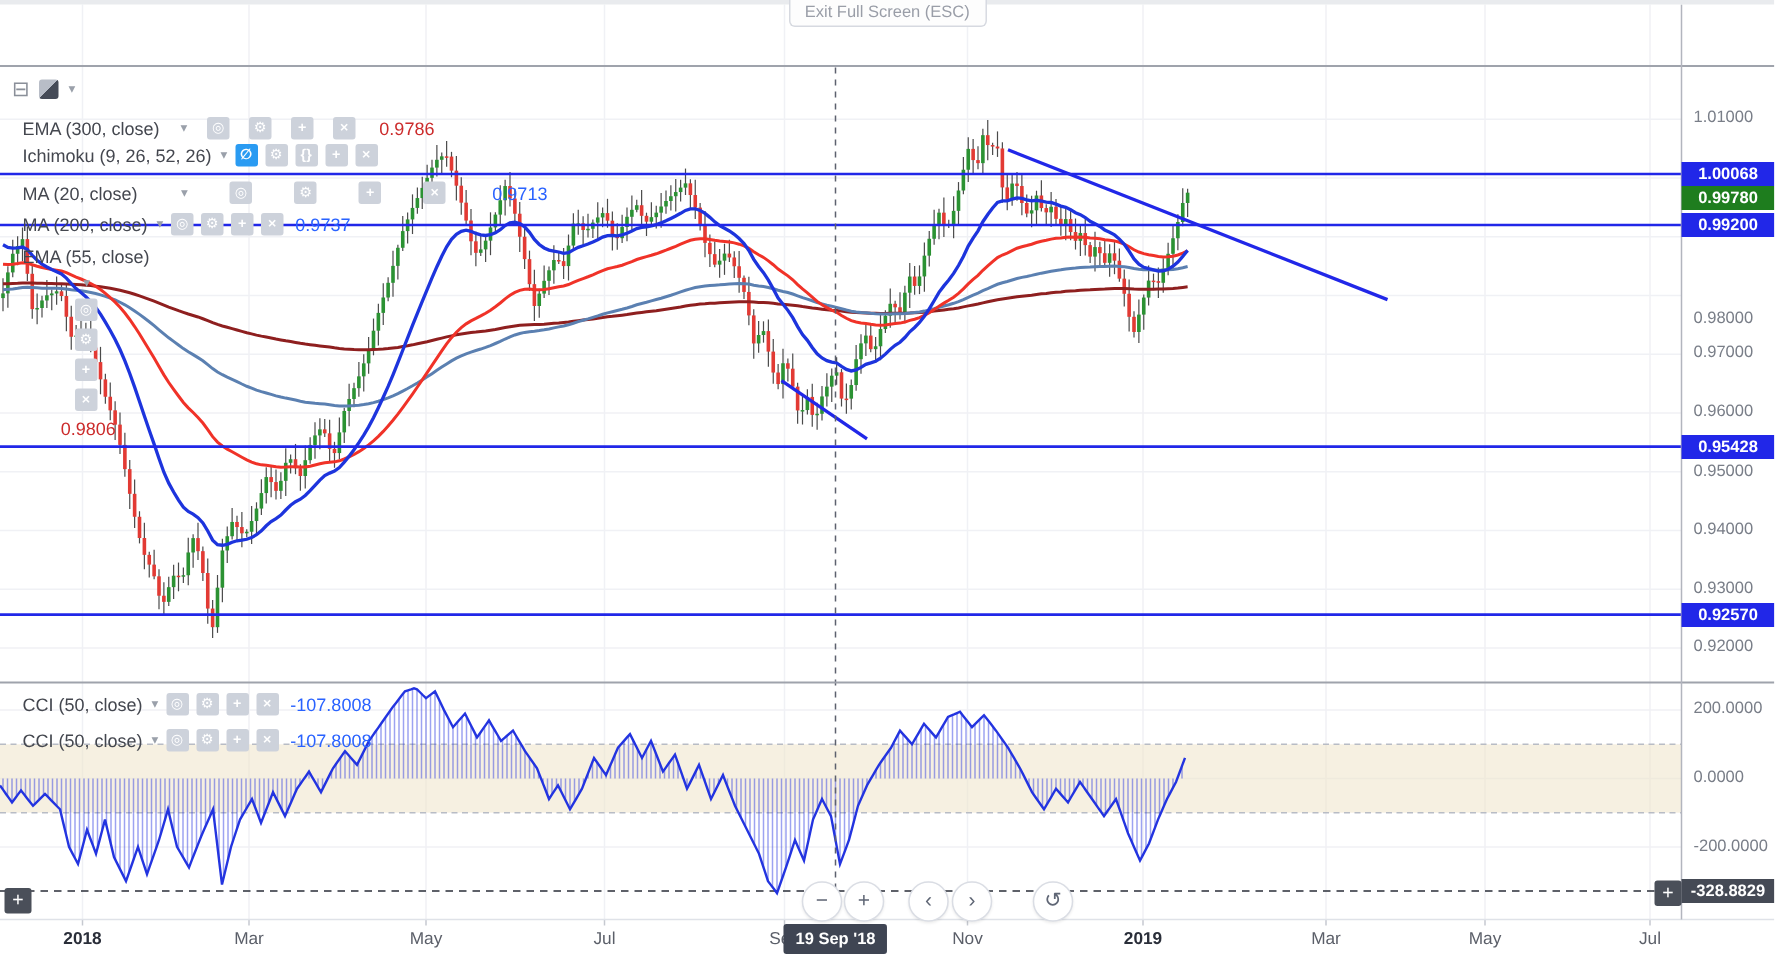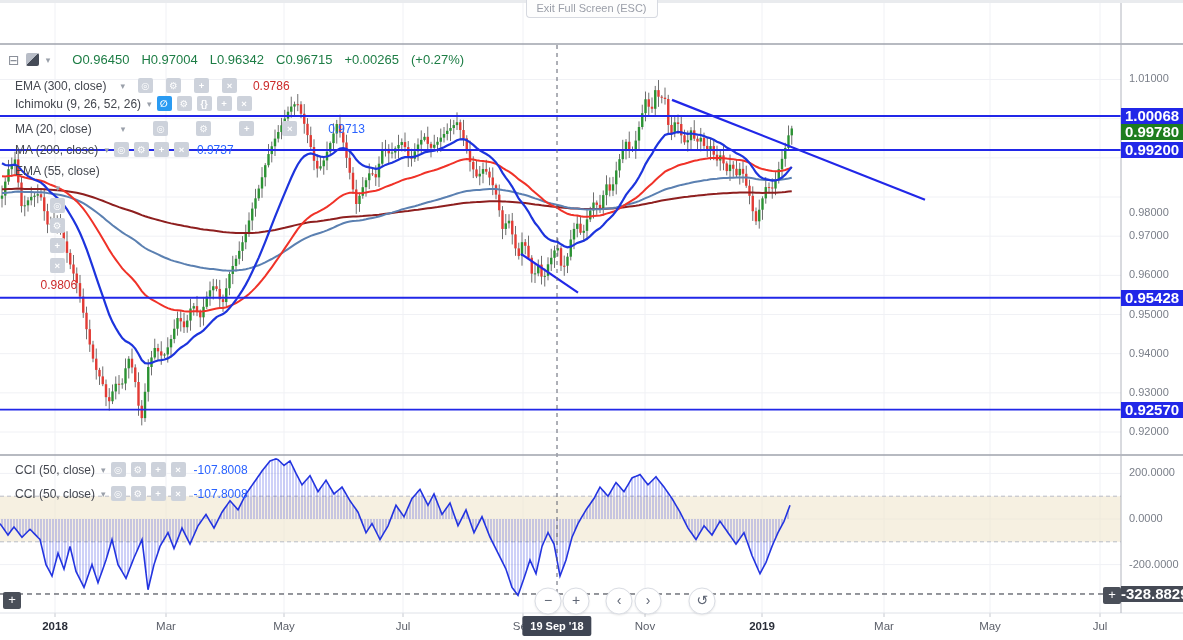--- a/index.html
+++ b/index.html
@@ -17,21 +17,21 @@
   .caret{color:#9aa0aa;font-size:9px;margin-left:1px;cursor:pointer;}
   .ohlc{display:flex;gap:12px;margin-left:16px;font-size:13px;color:#1d7d45;font-weight:400;}
   .legend-row{position:absolute;display:flex;align-items:center;gap:5px;font-size:12px;color:#4c505b;white-space:nowrap;z-index:6;}
   .legend-row .lbl{color:#44474f;}
   .icon-box{width:15px;height:15px;border-radius:2px;background:#cdd2db;color:#fff;font-size:9.5px;
        line-height:15px;text-align:center;font-weight:700;cursor:pointer;}
   .icon-box.on{background:#2a9bf2;}
   .ind-val{font-size:12px;font-weight:400;margin-left:3px;}
   .axis-label{position:absolute;left:1129px;font-size:11px;color:#797e88;z-index:4;}
   .badge{position:absolute;left:1121px;width:62px;height:16px;line-height:16px;z-index:5;
-       color:#fff;font-size:15px;font-weight:700;text-align:center;}
+       color:#fff;font-size:11px;font-weight:700;text-align:center;}
   .tlabel{position:absolute;top:620px;font-size:11.5px;color:#5b5f69;transform:translateX(-50%);z-index:4;}
   .tlabel.bold{font-weight:700;color:#2a2e39;}
   .xbadge{position:absolute;top:616px;height:20px;line-height:20px;padding:0 8px;background:#3f4553;color:#fff;
        font-size:11px;font-weight:700;border-radius:2px;transform:translateX(-50%);z-index:6;}
   .navbtn{position:absolute;width:25px;height:25px;border-radius:50%;background:#fff;border:1px solid #dadde4;
        box-shadow:0 1px 2px rgba(0,0,0,.08);color:#5f6675;font-size:14px;line-height:23px;text-align:center;
        z-index:7;cursor:pointer;transform:translate(-50%,-50%);}
   .plusbtn{position:absolute;width:18px;height:17px;background:#4a4f59;color:#fff;font-size:13px;line-height:16px;
        text-align:center;border-radius:2px;z-index:6;cursor:pointer;}
 </style>
@@ -851,28 +851,20 @@
   <div class="topstrip"></div>
 
   <div class="tooltip-top">
     <span>Exit Full Screen (ESC)</span>
   </div>
 
   <div class="symbol-row">
     <span class="collapse-box">⊟</span>
     <span class="logo"></span>
     <span class="caret">▾</span>
-    <span class="ohlc">
-      <span>O0.96450</span>
-      <span>H0.97004</span>
-      <span>L0.96342</span>
-      <span>C0.96715</span>
-      <span>+0.00265</span>
-      <span>(+0.27%)</span>
-    </span>
   </div>
 
   <div id="main-legend">
       <div class="legend-row" style="left: 15px; top: 78px; gap: 13px;">
         <span class="lbl">EMA (300, close)</span>
         <span class="caret">▾</span>
         <span class="icon-box">◎</span>
         <span class="icon-box">⚙</span>
         <span class="icon-box">+</span>
         <span class="icon-box">×</span>

